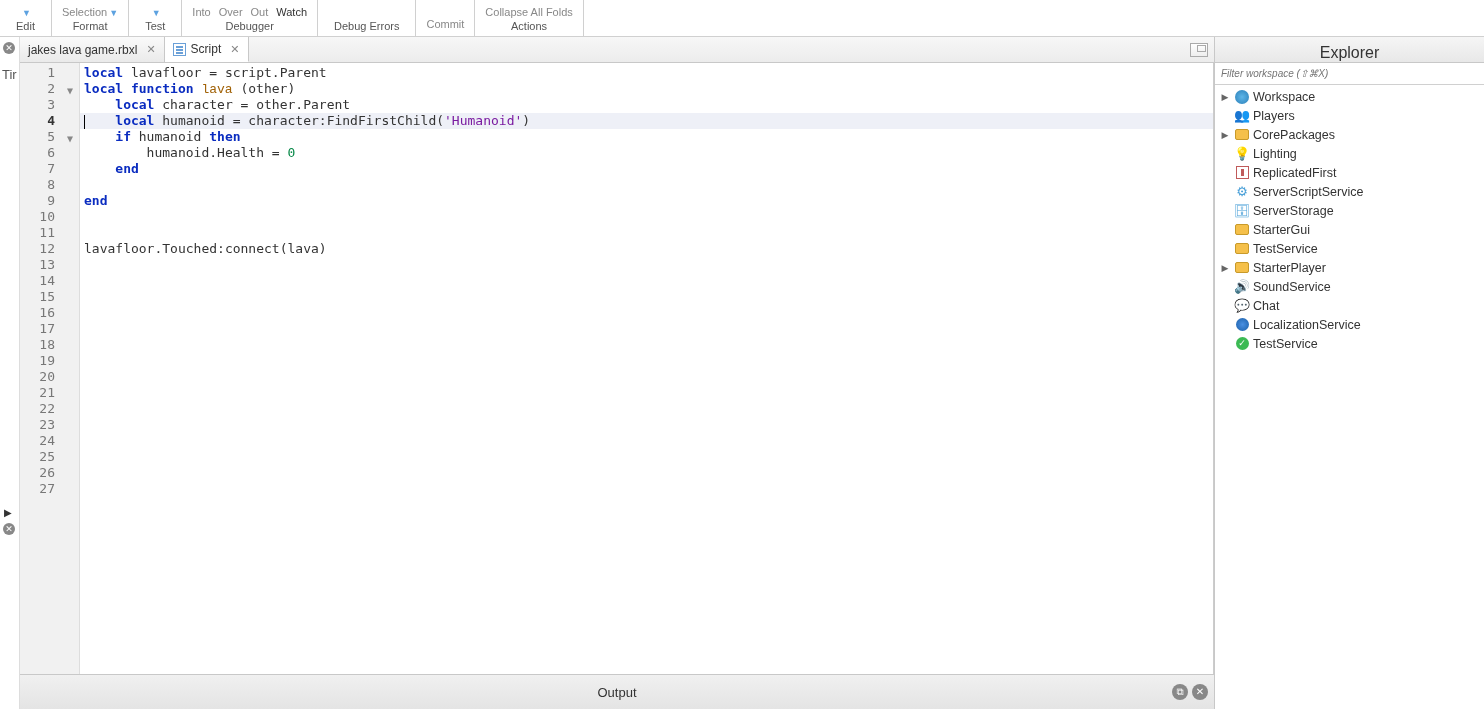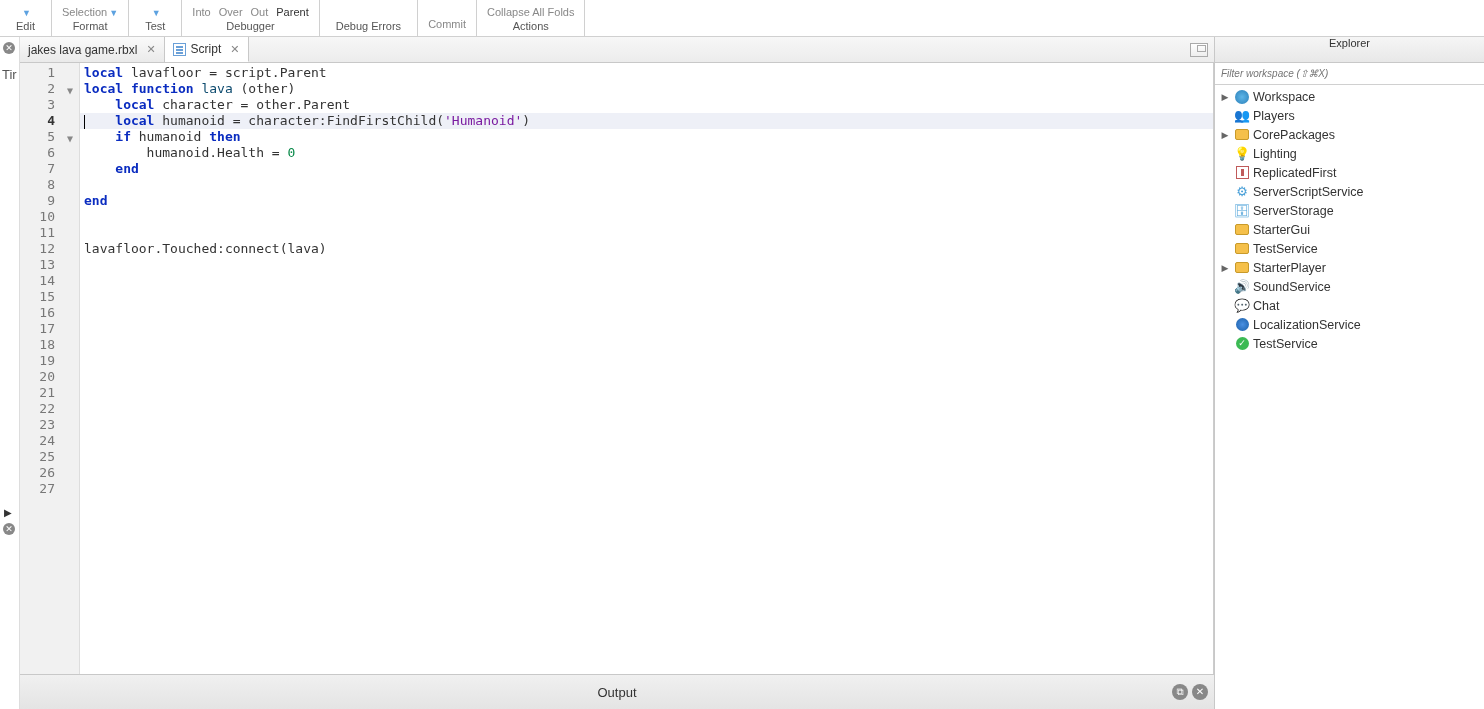--- a/index.html
+++ b/index.html
@@ -31,31 +31,31 @@
 
 .editor-wrap { flex:1; display:flex; overflow:hidden; background:#fff; border-right:1px solid #ccc; }
 .gutter-col { width:60px; background:#f1f1f1; border-right:1px solid #ddd; font-family:Menlo,Consolas,monospace; font-size:13px; color:#777; text-align:right; padding-top:2px; }
 .gutter-row { height:16px; line-height:16px; padding-right:24px; position:relative; }
 .gutter-row.current { font-weight:bold; color:#333; }
 .fold-arrow { position:absolute; right:6px; top:2px; font-size:10px; color:#888; }
 .code-col { flex:1; font-family:Menlo,Consolas,monospace; font-size:13px; line-height:16px; padding-top:2px; white-space:pre; overflow:hidden; }
 .code-row { height:16px; padding-left:4px; }
 .code-row.current { background:#eef0f7; }
 .kw { color:#0a2cc0; font-weight:bold; }
-.fn { color:#0c4a6e; }
+.fn { color:#a16207;font-family:Liberation Mono, monospace; }
 .str { color:#7a1aa0; }
 .num { color:#0a8a4a; }
 .cursor-bar { display:inline-block; width:1px; height:14px; background:#000; vertical-align:middle; margin-right:-1px; }
 
 .output-bar { height:35px; background:linear-gradient(#f0f0f0,#e4e4e4); border-top:1px solid #c8c8c8; display:flex; align-items:center; justify-content:center; font-size:13px; position:relative; }
 .output-icons { position:absolute; right:6px; display:flex; gap:4px; }
 .round-btn { width:16px; height:16px; border-radius:50%; background:#888; color:#fff; font-size:10px; line-height:16px; text-align:center; cursor:pointer; }
 
 .explorer-col { width:270px; border-left:1px solid #c8c8c8; display:flex; flex-direction:column; background:#fff; }
-.explorer-header { height:26px; background:linear-gradient(#f5f5f5,#e8e8e8); border-bottom:1px solid #c8c8c8; display:flex; align-items:flex-start; justify-content:center; font-size:11px; }
+.explorer-header { height:26px; background:linear-gradient(#f5f5f5,#e8e8e8); border-bottom:1px solid #c8c8c8; display:flex; align-items:flex-end; justify-content:center; font-size:16px; }
 .explorer-filter { height:22px; border-bottom:1px solid #d0d0d0; }
 .explorer-filter input { width:100%; height:100%; border:none; padding:0 6px; font-size:10px; outline:none; font-style:italic; color:#777; }
 .tree { flex:1; overflow:auto; padding:2px 0; }
 .tree-row { display:flex; align-items:center; height:19px; padding-left:4px; font-size:12.5px; cursor:pointer; gap:3px; }
 .tree-expander { width:12px; font-size:9px; color:#666; text-align:center; }
 .tree-icon { width:16px; height:16px; display:flex; align-items:center; justify-content:center; font-size:13px; }
 .ic-workspace{background:radial-gradient(circle,#5fb6e8,#2a7fb8);border-radius:50%;width:14px;height:14px;}
 .ic-players{color:#e07a00;}
 .ic-folder{width:14px;height:11px;background:#f5c04a;border:1px solid #c89a2a;border-radius:2px;}
 .ic-light{color:#f0c020;}
@@ -88,21 +88,21 @@
       <div class="toolbar-actions">
         <span><span class="dropdown-caret">▼</span></span>
       </div>
       <div class="toolbar-group-label">Test</div>
     </div>
     <div class="toolbar-group">
       <div class="toolbar-actions">
         <span>Into</span>
         <span>Over</span>
         <span>Out</span>
-        <span class="active">Parent</span>
+        <span class="active">Watch</span>
       </div>
       <div class="toolbar-group-label">Debugger</div>
     </div>
     <div class="toolbar-group">
       <div class="toolbar-actions"></div>
       <div class="toolbar-group-label">Debug Errors</div>
     </div>
     <div class="toolbar-group">
       <div class="toolbar-actions">
         <span>Commit</span>

